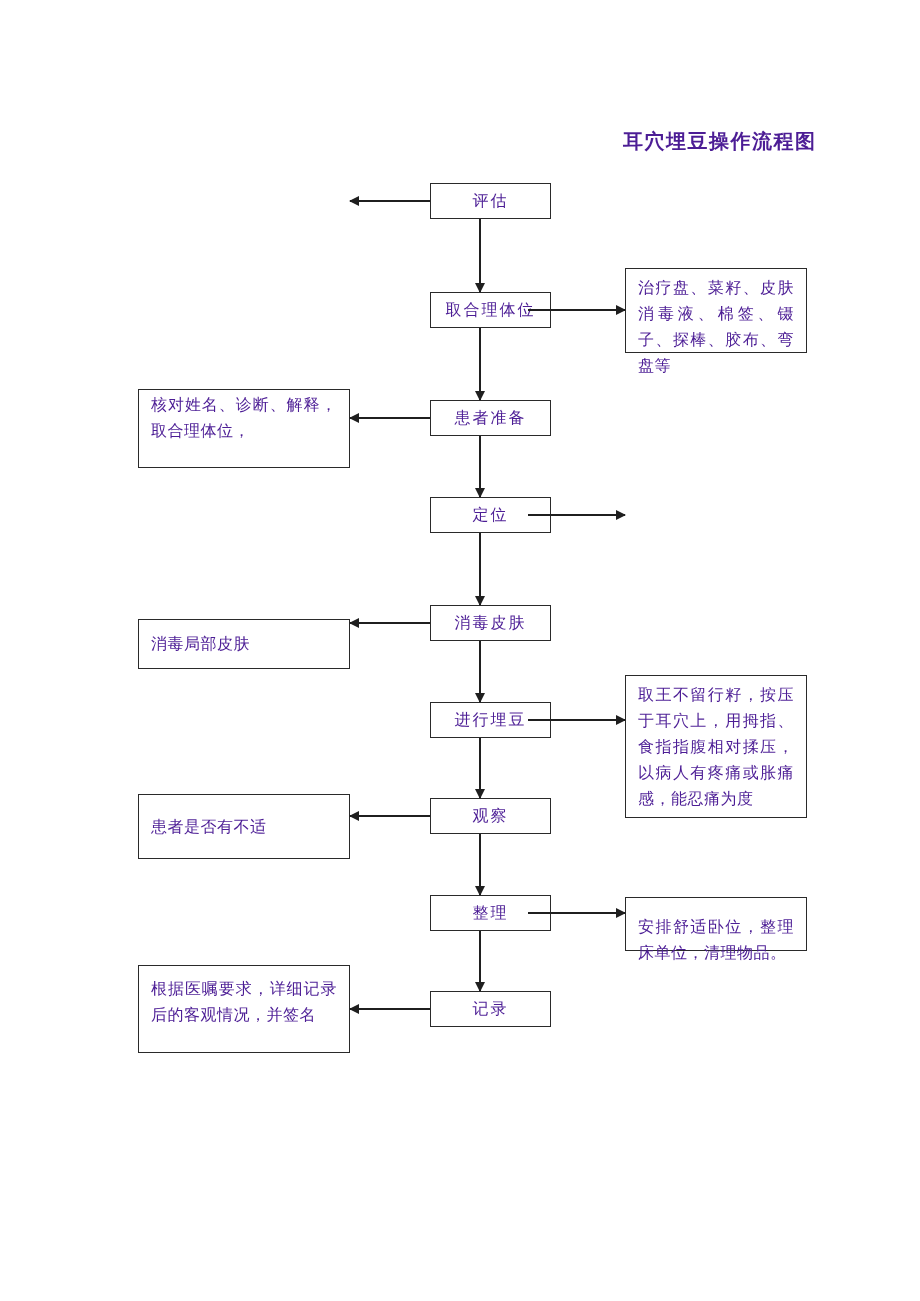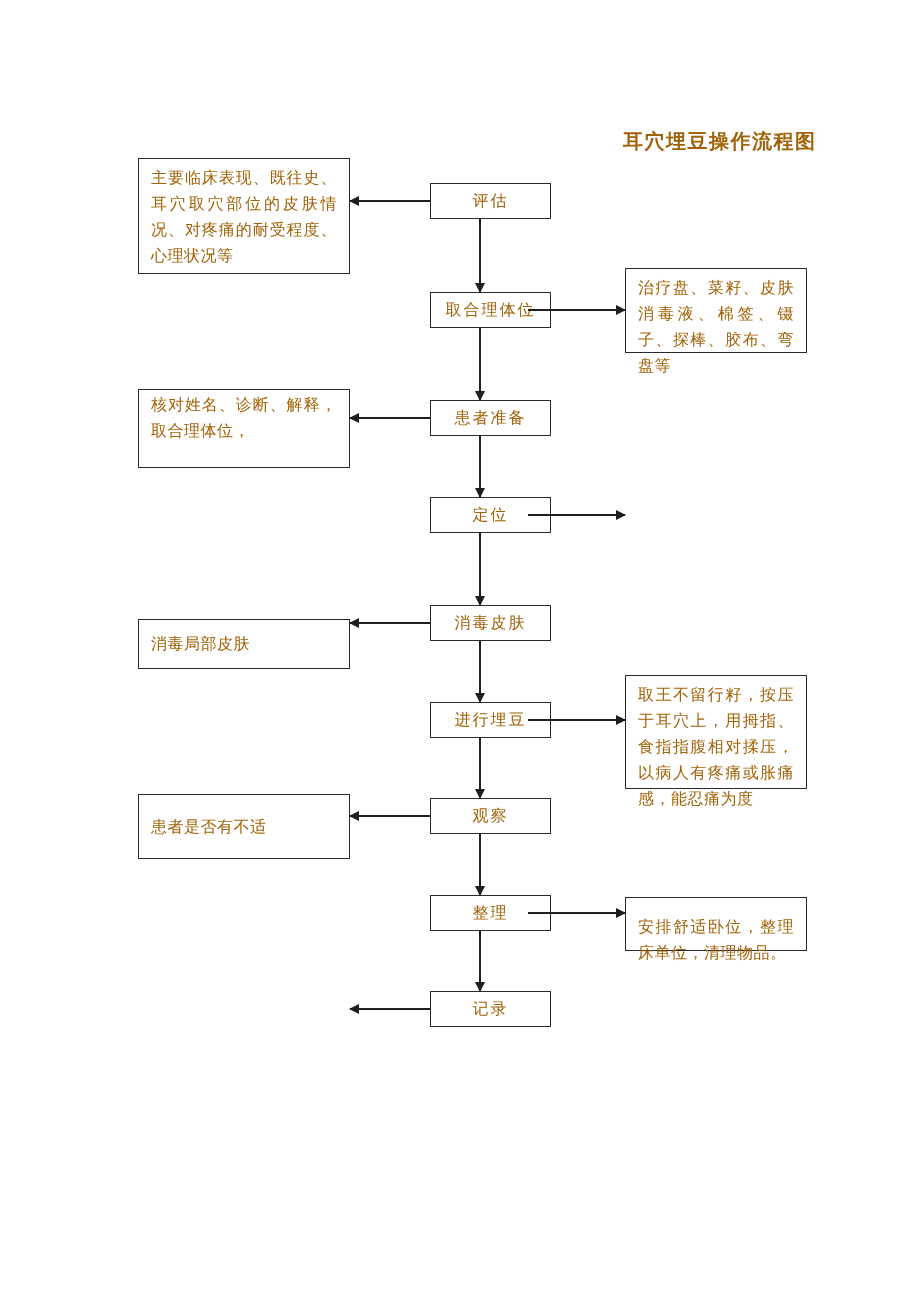--- a/index.html
+++ b/index.html
@@ -2,21 +2,21 @@
 <html><head>
 <meta charset="utf-8">
 <style>
   html, body { margin: 0; padding: 0; background: #ffffff; }
   .canvas {
     position: relative;
     width: 920px;
     height: 1301px;
     background: #ffffff;
     font-family: "Liberation Serif", "DejaVu Serif", serif;
-    color: #a16207;
+    color: #4c1d95;
     overflow: hidden;
   }
   .title {
     position: absolute;
     left: 623px;
     top: 128px;
     font-family: "Liberation Sans", "DejaVu Sans", sans-serif;
     font-size: 20px;
     font-weight: 600;
     letter-spacing: 1.5px;
@@ -102,27 +102,27 @@
   <div class="node" style="top:183px">评估</div>
   <div class="node" style="top:292px">取合理体位</div>
   <div class="node" style="top:400px">患者准备</div>
   <div class="node" style="top:497px">定位</div>
   <div class="node" style="top:605px">消毒皮肤</div>
   <div class="node" style="top:702px">进行埋豆</div>
   <div class="node" style="top:798px">观察</div>
   <div class="node" style="top:895px">整理</div>
   <div class="node" style="top:991px">记录</div>
 
-  <div class="note left-note" style="top:158px;height:116px">主要临床表现、既往史、耳穴取穴部位的皮肤情况、对疼痛的耐受程度、心理状况等</div>
   <div class="note left-note" style="top:389px;height:79px;padding-top:2px">核对姓名、诊断、解释，取合理体位，</div>
   <div class="note left-note v-center" style="top:603px;height:50px">消毒局部皮肤</div>
   <div class="note left-note v-center" style="top:778px;height:65px">患者是否有不适</div>
+  <div class="note left-note" style="top:965px;height:88px;padding-top:10px">根据医嘱要求，详细记录后的客观情况，并签名</div>
 
   <div class="note right-note" style="top:268px;height:85px">治疗盘、菜籽、皮肤消毒液、棉签、镊子、探棒、胶布、弯盘等</div>
-  <div class="note right-note" style="top:675px;height:114px">取王不留行籽，按压于耳穴上，用拇指、食指指腹相对揉压，以病人有疼痛或胀痛感，能忍痛为度</div>
+  <div class="note right-note" style="top:675px;height:143px">取王不留行籽，按压于耳穴上，用拇指、食指指腹相对揉压，以病人有疼痛或胀痛感，能忍痛为度</div>
   <div class="note right-note" style="top:897px;height:54px;padding-top:16px">安排舒适卧位，整理床单位，清理物品。</div>
 
   <div class="arrow-v" style="top:219px;height:73px"></div>
   <div class="arrow-v" style="top:328px;height:72px"></div>
   <div class="arrow-v" style="top:436px;height:61px"></div>
   <div class="arrow-v" style="top:533px;height:72px"></div>
   <div class="arrow-v" style="top:641px;height:61px"></div>
   <div class="arrow-v" style="top:738px;height:60px"></div>
   <div class="arrow-v" style="top:834px;height:61px"></div>
   <div class="arrow-v" style="top:931px;height:60px"></div>

